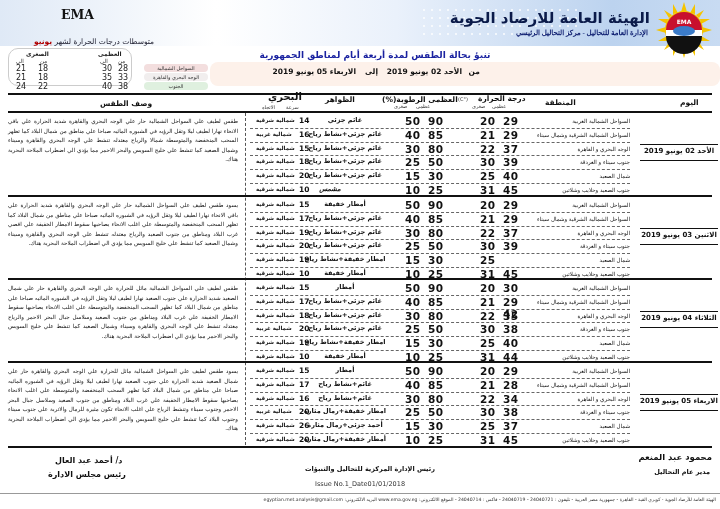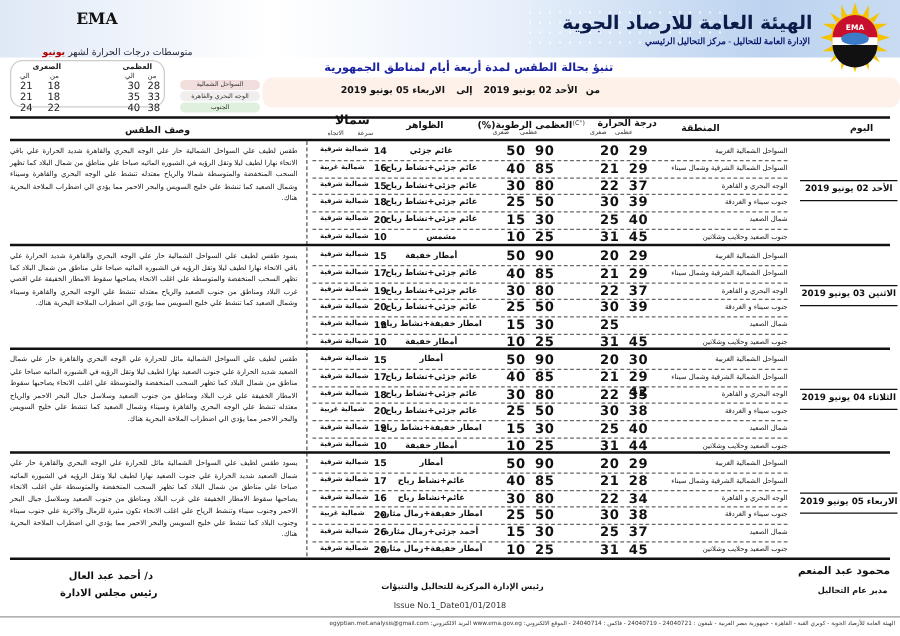--- a/index.html
+++ b/index.html
@@ -141,21 +141,21 @@
 <div class="th th-main" style="left:680px;top:98px;">اليوم</div>
 <div class="th th-main" style="left:545px;top:98px;">المنطقة</div>
 <div class="th th-main" style="left:478px;top:94px;">درجة الحرارة</div>
 <div class="th th-sub" style="left:458px;top:96px;">(°C)</div>
 <div class="th th-sub" style="left:492px;top:103px;">عظمى</div>
 <div class="th th-sub" style="left:472px;top:103px;">صغرى</div>
 <div class="th th-main" style="left:382px;top:95px;">العظمى الرطوبة(%)</div>
 <div class="th th-sub" style="left:416px;top:103px;">عظمى</div>
 <div class="th th-sub" style="left:394px;top:103px;">صغرى</div>
 <div class="th th-main" style="left:325px;top:95px;">الظواهر</div>
-<div class="th" style="left:268px;top:91px;font-size:10px;">شمالا</div>
+<div class="th" style="left:268px;top:91px;font-size:10px;">البحري</div>
 <div class="th th-sub" style="left:286px;top:104px;">سرعة</div>
 <div class="th th-sub" style="left:262px;top:104px;">الاتجاه</div>
 <div class="th th-main" style="left:100px;top:99px;">وصف الطقس</div>
 <div class="hline" style="left:8px;top:111px;width:704px;height:2px;"></div>
 
 <div class="vdash" style="left:245px;top:113px;height:332px;"></div>
 
 <div id="table-body">
     <div>
       <div class="dayline" style="top: 144.4px;"></div>
@@ -216,21 +216,21 @@
         <div class="cell wspd" style="left: 299px; top: 171.2px;">20</div>
         <div class="cell wdir" style="left: 256px; top: 172.2px;">شمالية شرقية</div>
         <div class="rowdash" style="left: 250px; width: 380px; top: 183px;"></div>
       </div>
       <div>
         <div class="cell region" style="left: 500px; top: 187px;">جنوب الصعيد وحلايب وشلاتين</div>
         <div class="cell num" style="left: 503px; top: 184px;">45</div>
         <div class="cell num" style="left: 480px; top: 184px;">31</div>
         <div class="cell num" style="left: 428px; top: 184px;">25</div>
         <div class="cell num" style="left: 405px; top: 184px;">10</div>
-        <div class="cell phen" style="left: 308px; top: 185px;">مشمس</div>
+        <div class="cell phen" style="left: 285px; top: 185px; font-style: italic;">مشمس</div>
         <div class="cell wspd" style="left: 299px; top: 185px;">10</div>
         <div class="cell wdir" style="left: 256px; top: 186px;">شمالية شرقية</div>
       </div>
       <div class="hline" style="left: 8px; width: 704px; height: 2px; top: 195px;"></div>
     </div>
     <div>
       <div class="dayline" style="top: 228.4px;"></div>
       <div class="daylabel" style="top: 231.4px;">الاثنين 03 يونيو 2019</div>
       <div class="dayline" style="top: 244.4px;"></div>
       <div class="desc" style="top: 201px;">يسود طقس لطيف علي السواحل الشمالية حار علي الوجه البحري والقاهرة شديد الحرارة علي باقي الانحاء نهارا لطيف ليلا وتقل الرؤيه في الشبوره المائيه صباحا علي مناطق من شمال البلاد كما تظهر السحب المنخفضة والمتوسطة علي اغلب الانحاء يصاحبها سقوط الامطار الخفيفة علي اقصي غرب البلاد ومناطق من جنوب الصعيد والرياح معتدله تنشط علي الوجه البحري والقاهرة وسيناء وشمال الصعيد كما تنشط علي خليج السويس مما يؤدي الي اضطراب الملاحة البحرية هناك.</div>

